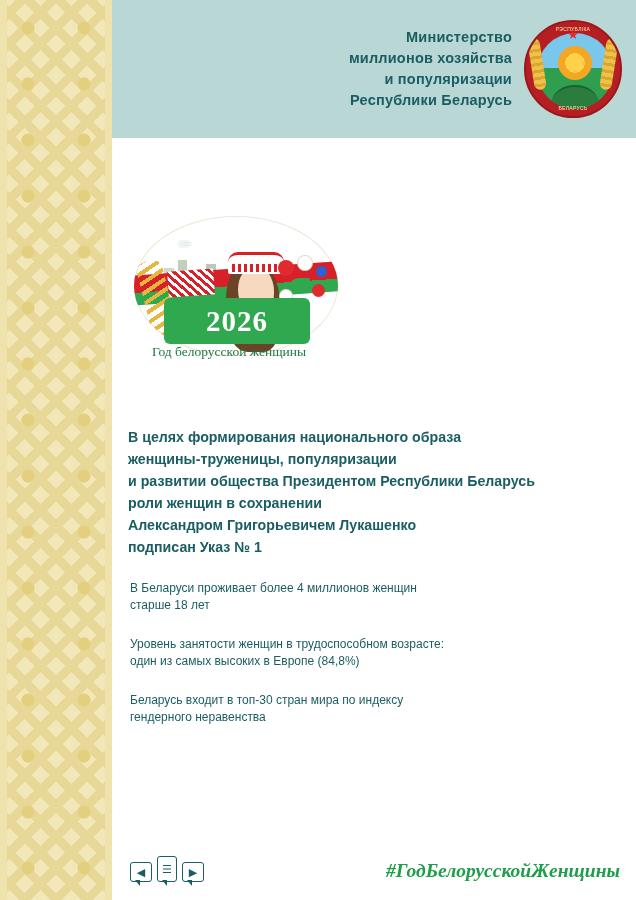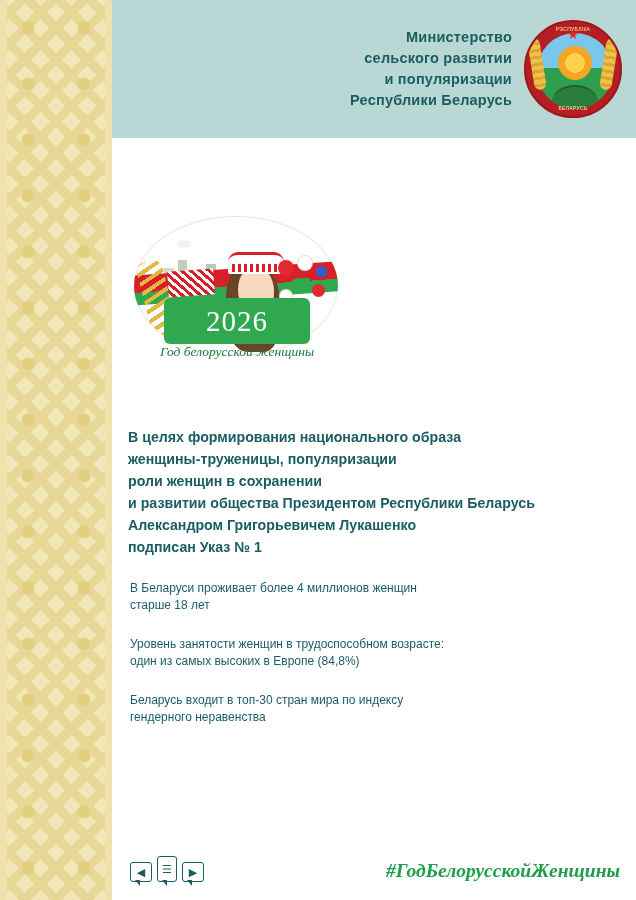--- a/index.html
+++ b/index.html
@@ -250,32 +250,31 @@
     position: absolute;
     left: 38px; top: 108px;
     width: 146px; height: 46px;
     background: #2fa84f;
     border-radius: 6px;
     display: flex; align-items: center; justify-content: center;
   }
   .logo .year-plate span {
     color: #ffffff;
     font-size: 29px;
-    font-weight: normal;
+    font-weight: bold;
     letter-spacing: 1px;
     font-family: "Liberation Serif", serif;
   }
   .logo .logo-sub {
     position: absolute;
-    left: 20px; top: 154px;
+    left: 12px; top: 154px;
     width: 182px;
     text-align: center;
     color: #1f7a42;
     font-size: 13.5px;
-    font-style: italic;
     font-family: "Liberation Serif", serif;
   }
 
   .hero-title {
     color: #1f9e4a;
     font-size: 33px;
     font-weight: bold;
     line-height: 1.13;
     letter-spacing: -0.3px;
     text-align: left;
@@ -359,21 +358,21 @@
     <div class="diamonds"></div>
     <div class="edge-l"></div>
     <div class="edge-r"></div>
   </div>
 
   <div class="content">
 
     <div class="header">
       <div class="header-text">
         <div>Министерство</div>
-        <div>сельского развитии</div>
+        <div>миллионов хозяйства</div>
         <div>и популяризации</div>
         <div>Республики Беларусь</div>
       </div>
       <div class="emblem">
         <div class="ring-text-top">РЭСПУБЛІКА</div>
         <div class="inner">
           <div class="sun"></div>
           <div class="globe"></div>
         </div>
         <div class="ears-l"></div>
@@ -408,22 +407,22 @@
         <div class="year-plate">
           <span>2026</span>
         </div>
         <div class="logo-sub">Год белорусской женщины</div>
       </div>
     </div>
 
     <div class="decree">
       <div>В целях формирования национального образа</div>
       <div>женщины-труженицы, популяризации</div>
+      <div>и развитии общества Президентом Республики Беларусь</div>
       <div>роли женщин в сохранении</div>
-      <div>и развитии общества Президентом Республики Беларусь</div>
       <div>Александром Григорьевичем Лукашенко</div>
       <div>подписан Указ № 1</div>
     </div>
 
     <div class="facts">
       <div class="fact">
         <div>В Беларуси проживает более 4 миллионов женщин</div>
         <div>старше 18 лет</div>
       </div>
       <div class="fact">

